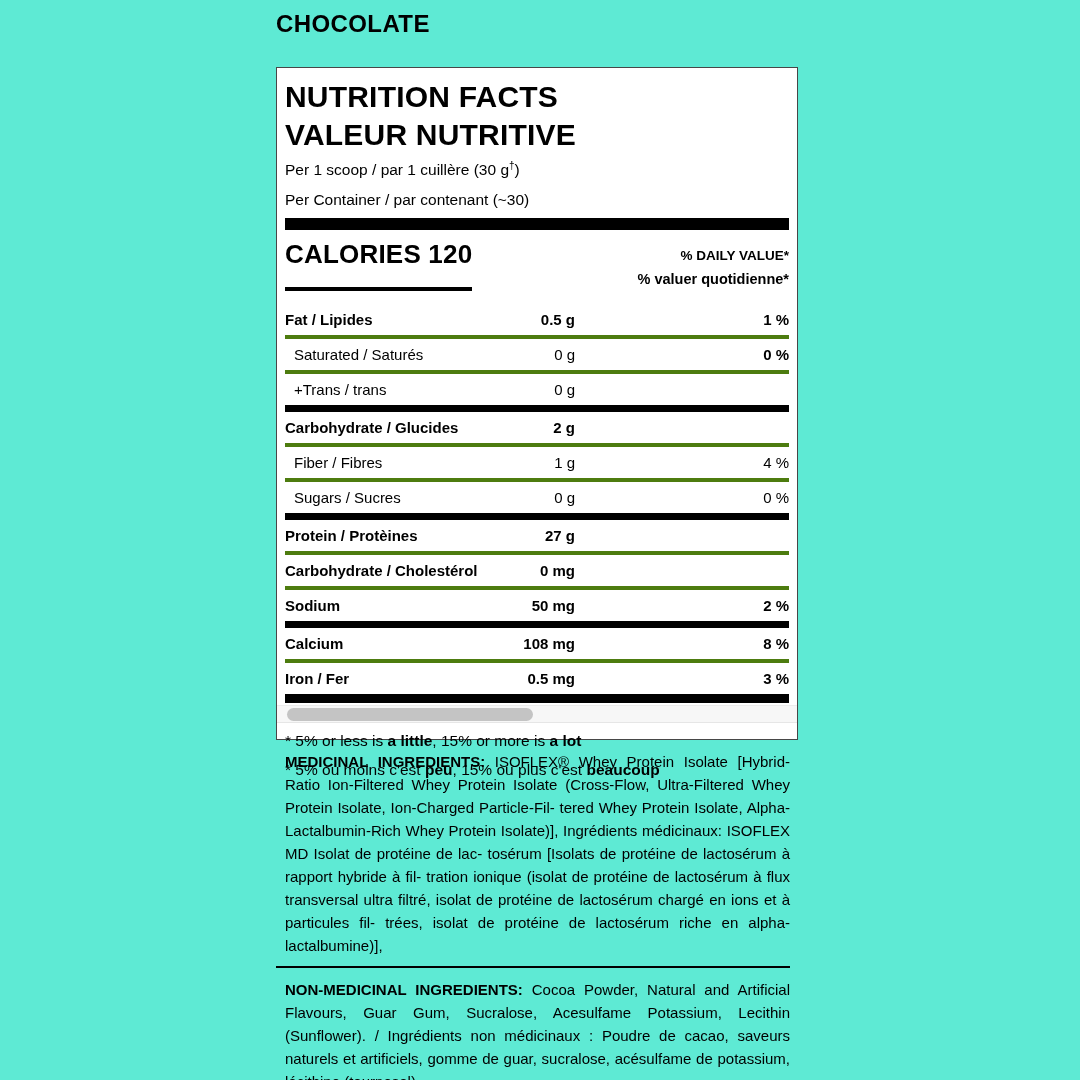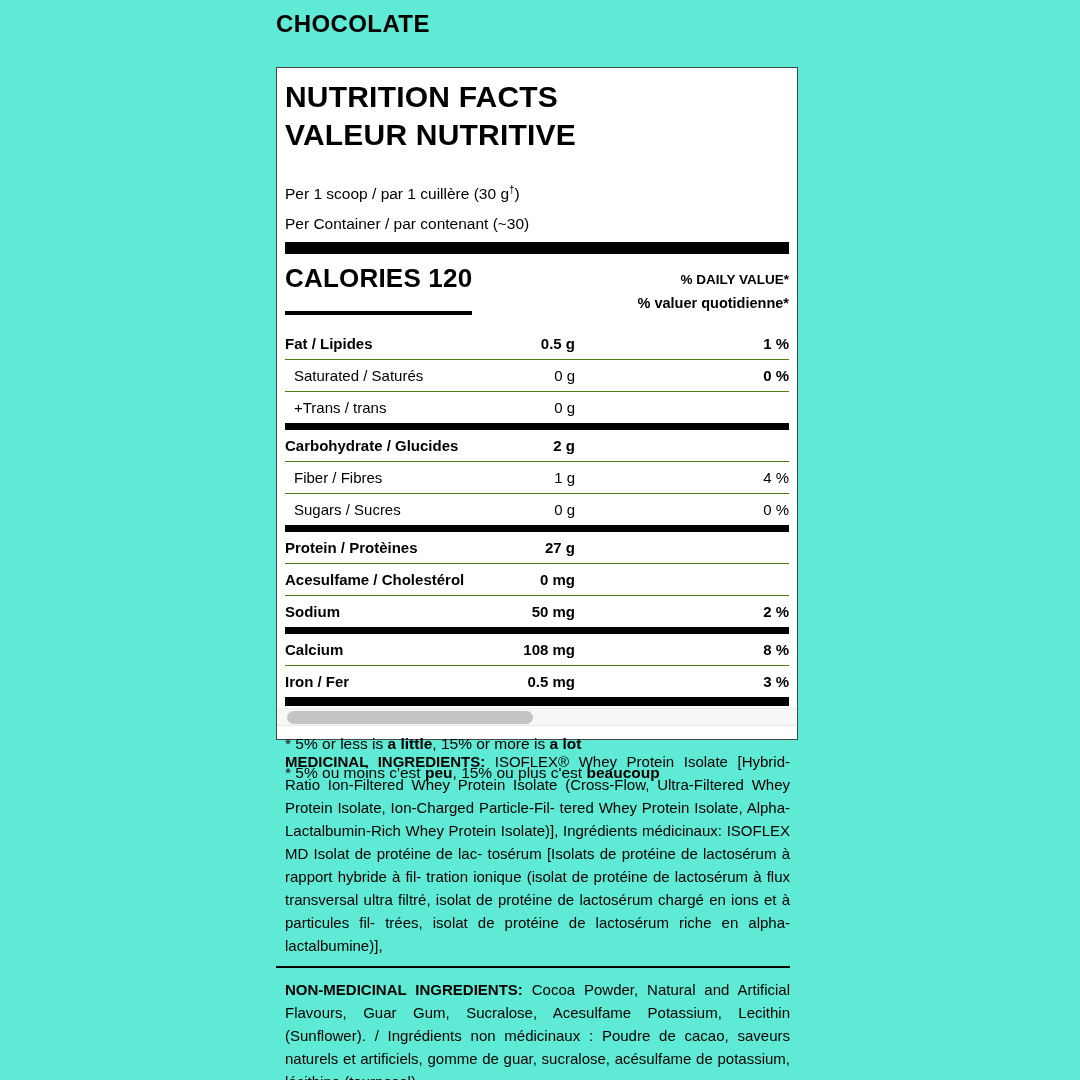--- a/index.html
+++ b/index.html
@@ -9,39 +9,39 @@
 
   .flavor-title { position:absolute; left:276px; top:10px; font-size:24px; font-weight:bold;
                   letter-spacing:.4px; }
 
   .panel { position:absolute; left:276px; top:67px; width:522px; height:673px;
            border:1.5px solid #474747; padding:0 8px; background:#fff; }
 
   .nft-heading { font-size:30px; font-weight:bold; line-height:38px; letter-spacing:.2px; }
   .nft-heading.first { margin-top:10px; }
 
-  .serving-line { font-size:15.5px; margin-top:30px; }
+  .serving-line { font-size:15.5px; margin-top:6px; }
   .serving-line sup { font-size:10px; }
   .container-line { font-size:15.5px; margin-top:12px; }
 
   .bar { background:#000; }
   .bar-header { height:12px; margin-top:9px; }
   .bar-thick  { height:7px; }
   .bar-final  { height:9px; }
 
   .cal-row { display:flex; justify-content:space-between; margin-top:9px; }
   .calories-label { font-size:26px; font-weight:bold; letter-spacing:.2px;
                     border-bottom:4px solid #000; padding-bottom:17px; align-self:flex-start; }
   .dv-block { text-align:right; font-weight:bold; }
   .dv-l1 { font-size:13.5px; margin-top:9px; }
   .dv-l2 { font-size:14.5px; margin-top:8px; }
 
   #rows { margin-top:13px; }
   .row { display:flex; align-items:center; padding:7px 0; font-size:15px; }
-  .row.thin { border-bottom:1px solid #4d7c0f; }
+  .row.thin { border-bottom:4px solid #4d7c0f; }
   .row .lbl { width:200px; }
   .row .lbl.ind { padding-left:9px; }
   .row .val { width:90px; text-align:right; white-space:nowrap; }
   .row .pct { flex:1; text-align:right; white-space:nowrap; }
   .b { font-weight:bold; }
 
   .scroll-track { height:18px; background:#f7f7f7; border-top:1px solid #ececec;
                   border-bottom:1px solid #e6e6e6; margin:2px -8px 0;
                   display:flex; align-items:center; }
   .scroll-thumb { height:13px; width:246px; background:#c4c4c4; border-radius:7px;
@@ -112,21 +112,21 @@
           <span class="val">0 g</span>
           <span class="pct">0 %</span>
         </div>
         <div class="bar bar-thick"></div>
         <div class="row thin">
           <span class="lbl b">Protein / Protèines</span>
           <span class="val b">27 g</span>
           <span class="pct"></span>
         </div>
         <div class="row thin">
-          <span class="lbl b">Acesulfame / Cholestérol</span>
+          <span class="lbl b">Carbohydrate / Cholestérol</span>
           <span class="val b">0 mg</span>
           <span class="pct"></span>
         </div>
         <div class="row">
           <span class="lbl b">Sodium</span>
           <span class="val b">50 mg</span>
           <span class="pct b">2 %</span>
         </div>
         <div class="bar bar-thick"></div>
         <div class="row thin">

